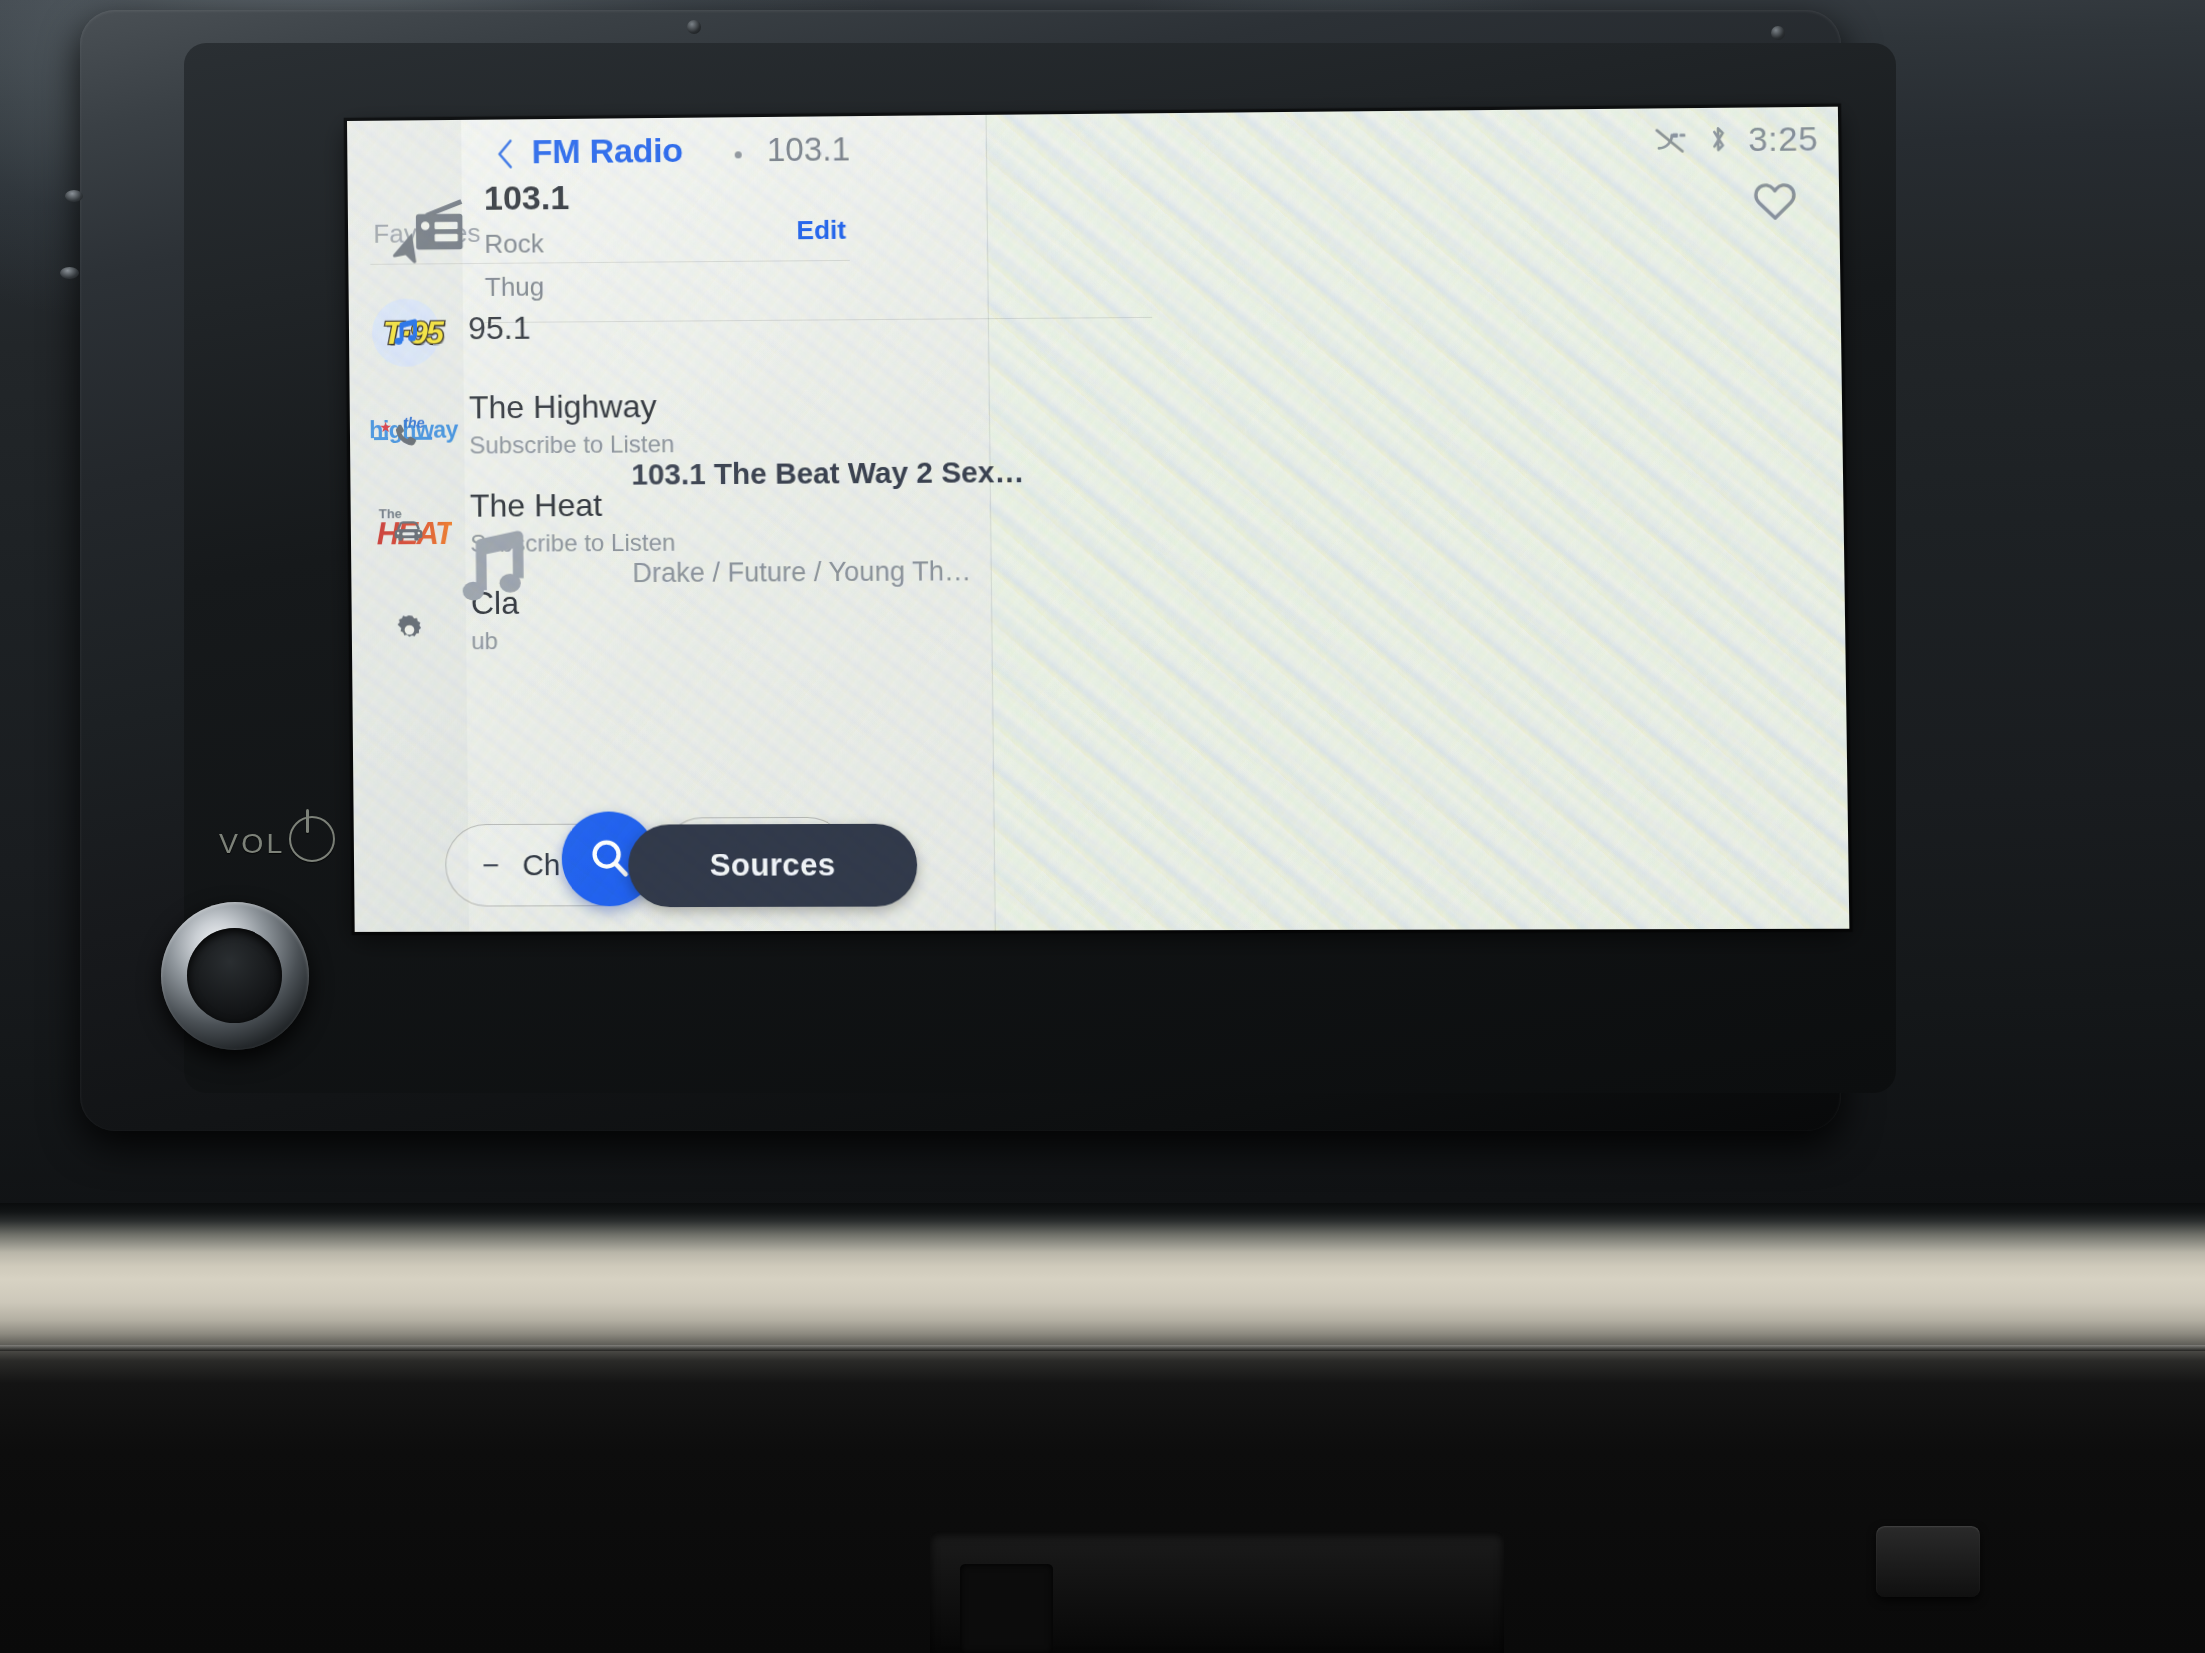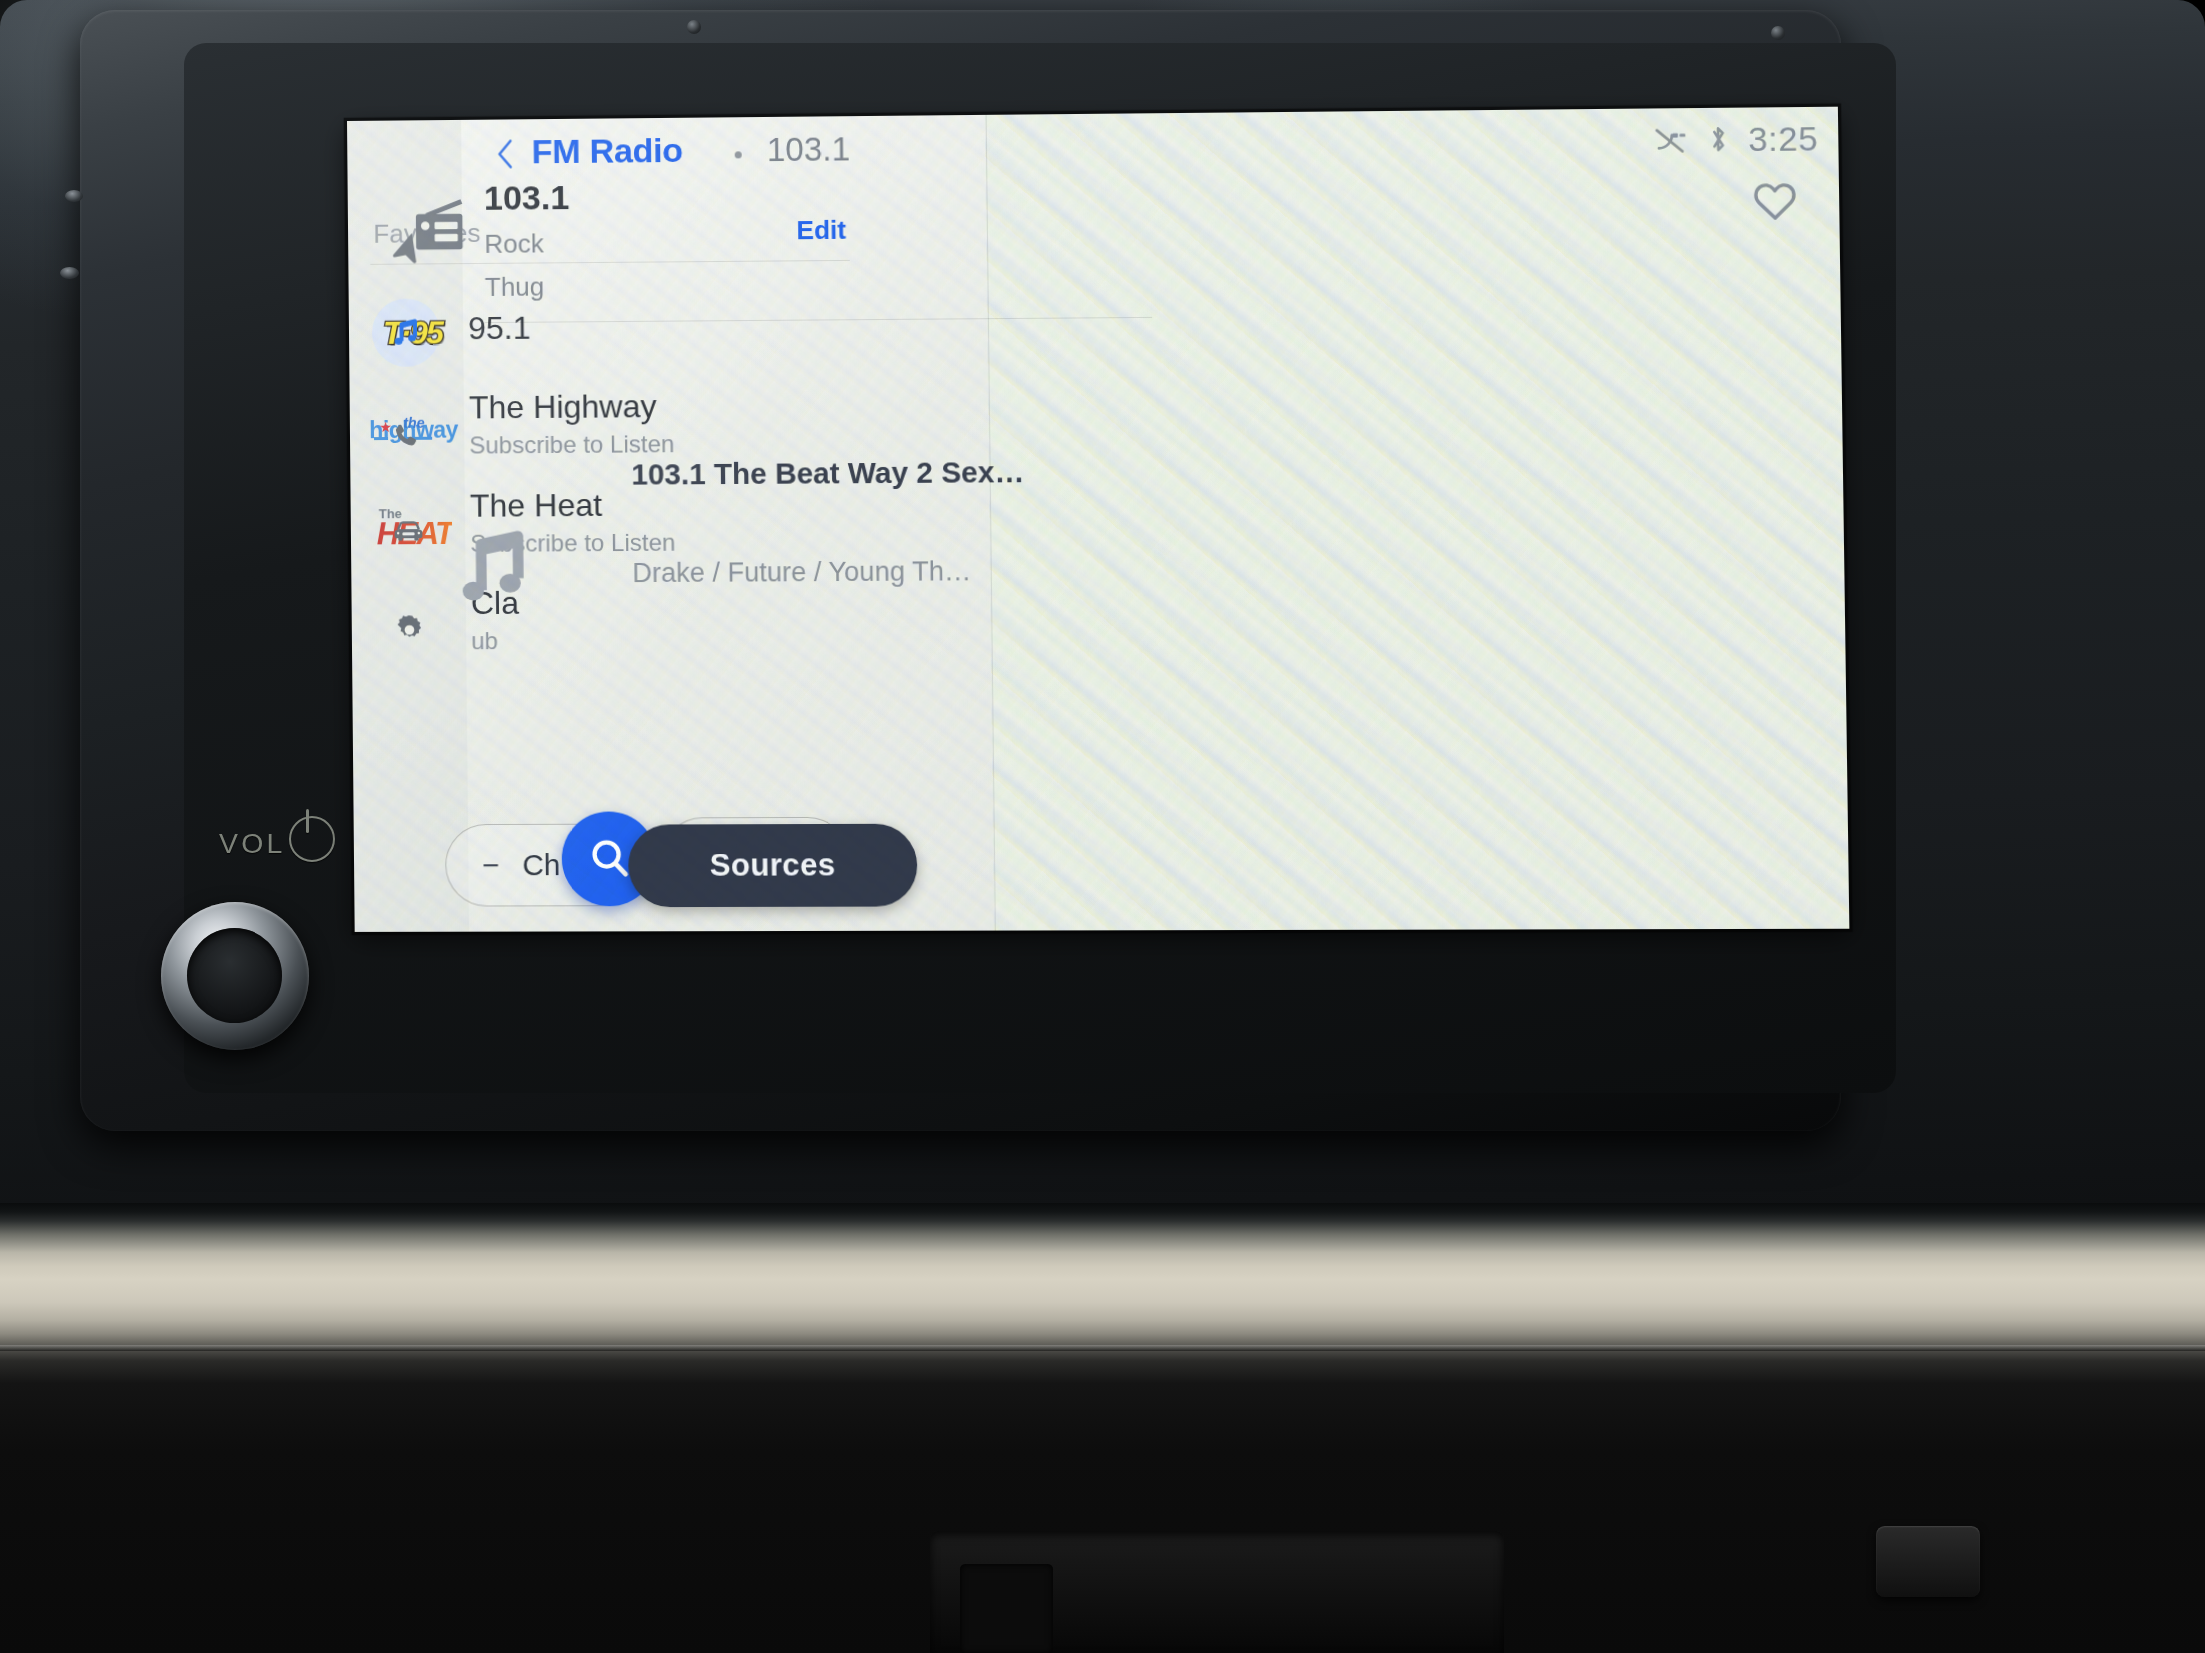--- a/index.html
+++ b/index.html
@@ -3,21 +3,20 @@
 <meta charset="utf-8">
 <style>
   html,body{margin:0;padding:0;background:#000;}
   body{width:2205px;height:1654px;position:relative;overflow:hidden;
        font-family:"Liberation Sans",sans-serif;}
 
   
   #dash{position:absolute;inset:0;
     background:
       linear-gradient(178deg,#3c4248 0%,#2f353a 6%,#272c31 12%,#222629 20%,#1d2124 34%,#191c1f 50%,#141719 62%,#101214 72%,#0b0d0e 82%,#060708 100%);
-    border-radius: 27px;
   }
   
   #dash-sheen{position:absolute;left:0;top:0;width:1313px;height:492px;
     background:radial-gradient(ellipse 820px 383px at 306px 66px, rgba(190,205,212,.30), rgba(120,140,150,.10) 48%, rgba(0,0,0,0) 72%);
     pointer-events:none;}
   #dash-sheen2{position:absolute;left:930px;top:-109px;width:820px;height:383px;
     background:radial-gradient(ellipse 383px 208px at 50% 60%, rgba(215,228,232,.40), rgba(120,140,150,.10) 55%, rgba(0,0,0,0) 78%);
     pointer-events:none;}
 
   

